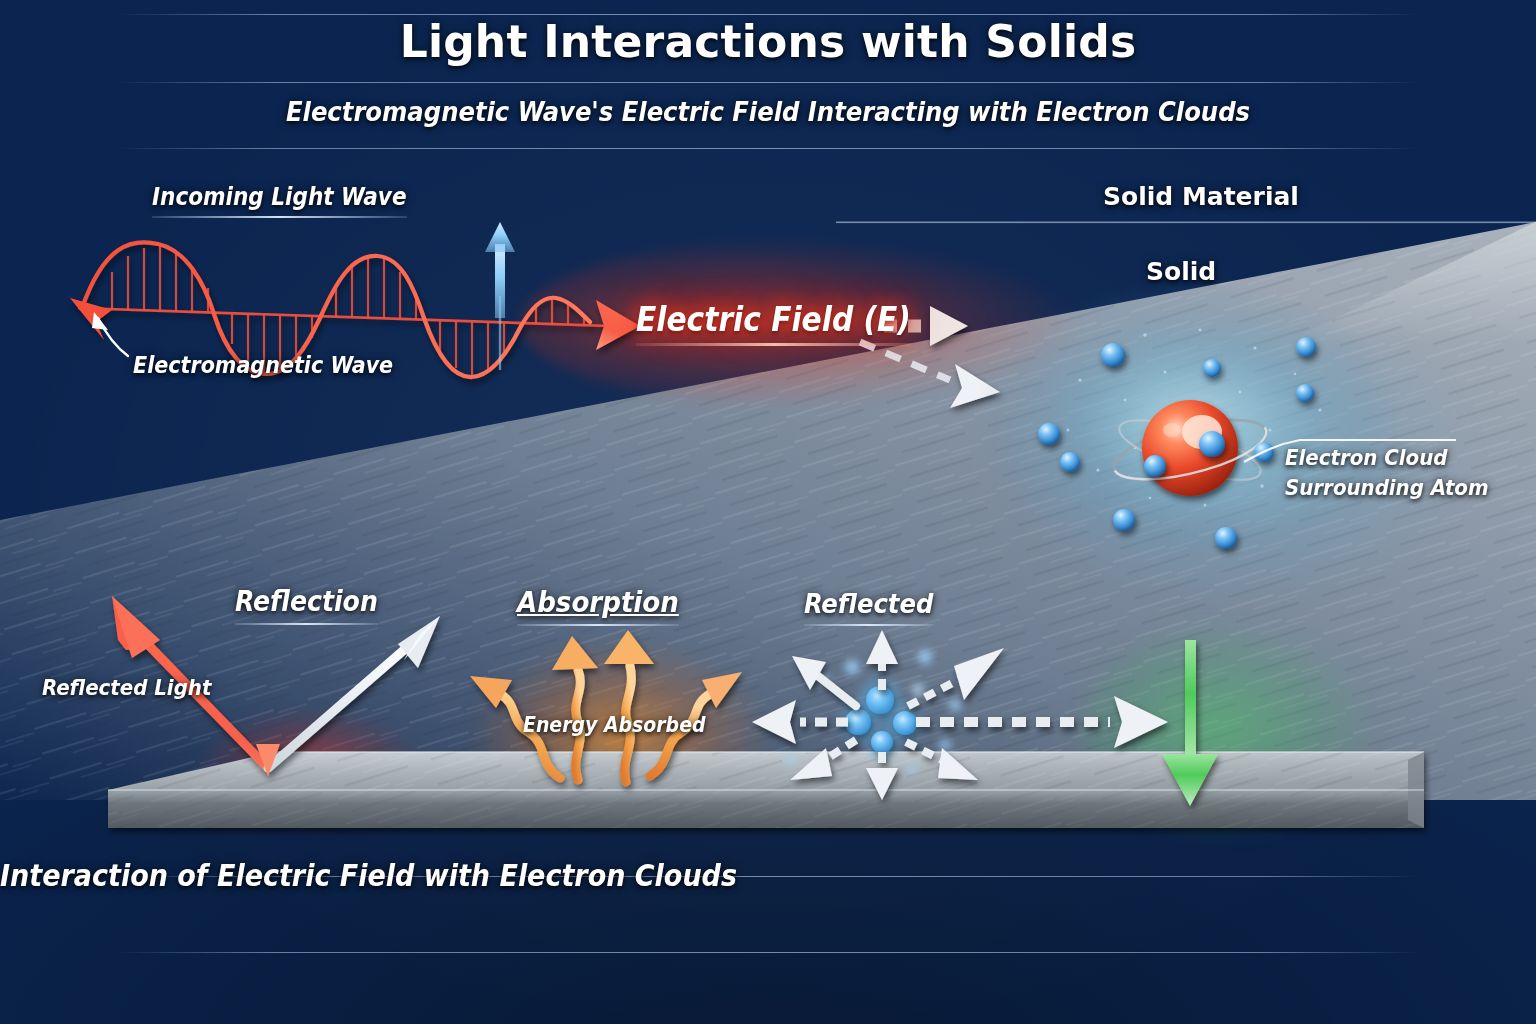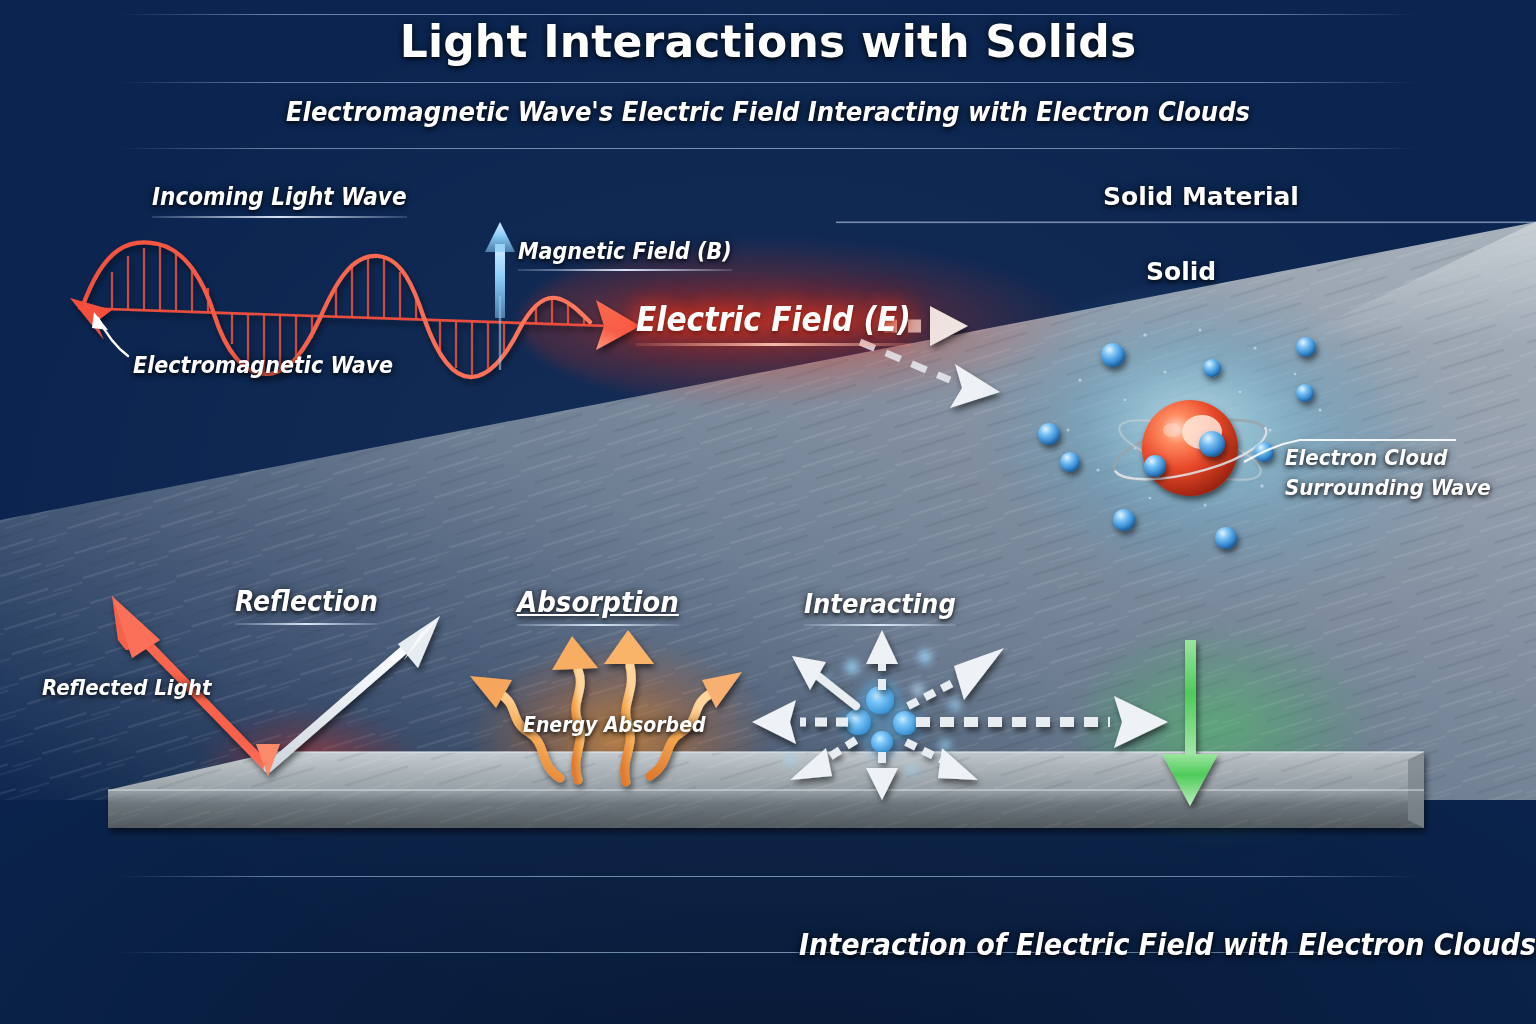--- a/index.html
+++ b/index.html
@@ -21,21 +21,21 @@
   svg.layer { position:absolute; left:0; top:0; width:1536px; height:1024px; z-index:2; overflow:visible; }
 
   .txt { position:absolute; z-index:6; color:#fff; white-space:nowrap;
          text-shadow:0 2px 4px rgba(0,0,0,.75), 0 0 10px rgba(0,0,0,.45); }
   .ital { font-style:italic; font-weight:bold; font-family:"DejaVu Sans", sans-serif; }
   .cond { font-family:"DejaVu Sans Condensed","DejaVu Sans", sans-serif; }
 
   #title { top:16px; left:0; width:1536px; text-align:center; font-size:44px; font-weight:bold;
            letter-spacing:.2px; font-family:"DejaVu Sans", sans-serif; }
   #subtitle { top:96px; left:0; width:1536px; text-align:center; font-size:27px; }
-  #caption  { top:927px; left:0; width:1536px; text-align:right; font-size:30px; }
+  #caption  { top:858px; left:0; width:1536px; text-align:left; font-size:30px; }
 
   .rule { position:absolute; height:1px; z-index:3;
           background:linear-gradient(90deg, rgba(170,200,240,0) 0%, rgba(175,205,240,.55) 12%, rgba(185,215,245,.6) 50%, rgba(175,205,240,.55) 88%, rgba(170,200,240,0) 100%); }
 
   .sec { font-size:27px; font-weight:bold; }
   .sec.u::after{ content:""; display:block; height:2px; margin-top:5px;
                  background:linear-gradient(90deg, rgba(210,225,245,.15), rgba(225,238,255,.95), rgba(210,225,245,.15)); }
 
   #lbl-incoming { top:183px; left:152px; font-size:24px; }
   #lbl-solid    { top:182px; left:1103px; font-size:25px; font-family:"DejaVu Sans", sans-serif; font-weight:bold; }
@@ -413,30 +413,29 @@
   <div class="rule" style="top:148px; left:118px; width:1300px;"></div>
   <div class="rule" style="top:876px; left:118px; width:1300px;"></div>
   <div class="rule" style="top:952px; left:118px; width:1300px;"></div>
 
   <div class="txt cond" id="title">Light Interactions with Solids</div>
   <div class="txt ital cond" id="subtitle">Electromagnetic Wave's Electric Field Interacting with Electron Clouds</div>
   <div class="txt ital cond" id="caption">Interaction of Electric Field with Electron Clouds</div>
 
   <div class="txt ital cond sec u" id="lbl-incoming">Incoming Light Wave</div>
   <div class="txt cond" id="lbl-solid">Solid Material</div>
-  <div class="txt ital cond sec u" id="lbl-magnetic">Magnetic Field (B)</div>
   <div class="txt ital cond" id="lbl-emwave">Electromagnetic Wave</div>
   <div class="txt ital cond" id="lbl-efield">Electric Field (E)</div>
 
   <div class="txt cond" id="lbl-atom">Solid</div>
   <div class="txt ital cond" id="lbl-cloud">
     <div>Electron Cloud</div>
-    <div>Surrounding Wave</div>
+    <div>Surrounding Atom</div>
   </div>
 
   <div class="txt ital cond sec u" id="lbl-reflection">Reflection</div>
   <div class="txt ital cond sec u" id="lbl-absorption">Absorption</div>
-  <div class="txt ital cond sec u" id="lbl-scattering">Interacting</div>
+  <div class="txt ital cond sec u" id="lbl-scattering">Reflected</div>
 
   <div class="txt ital cond" id="lbl-reflected">Reflected Light</div>
   <div class="txt ital cond" id="lbl-energy">Energy Absorbed</div>
 
 </div>
 
 </body></html>

